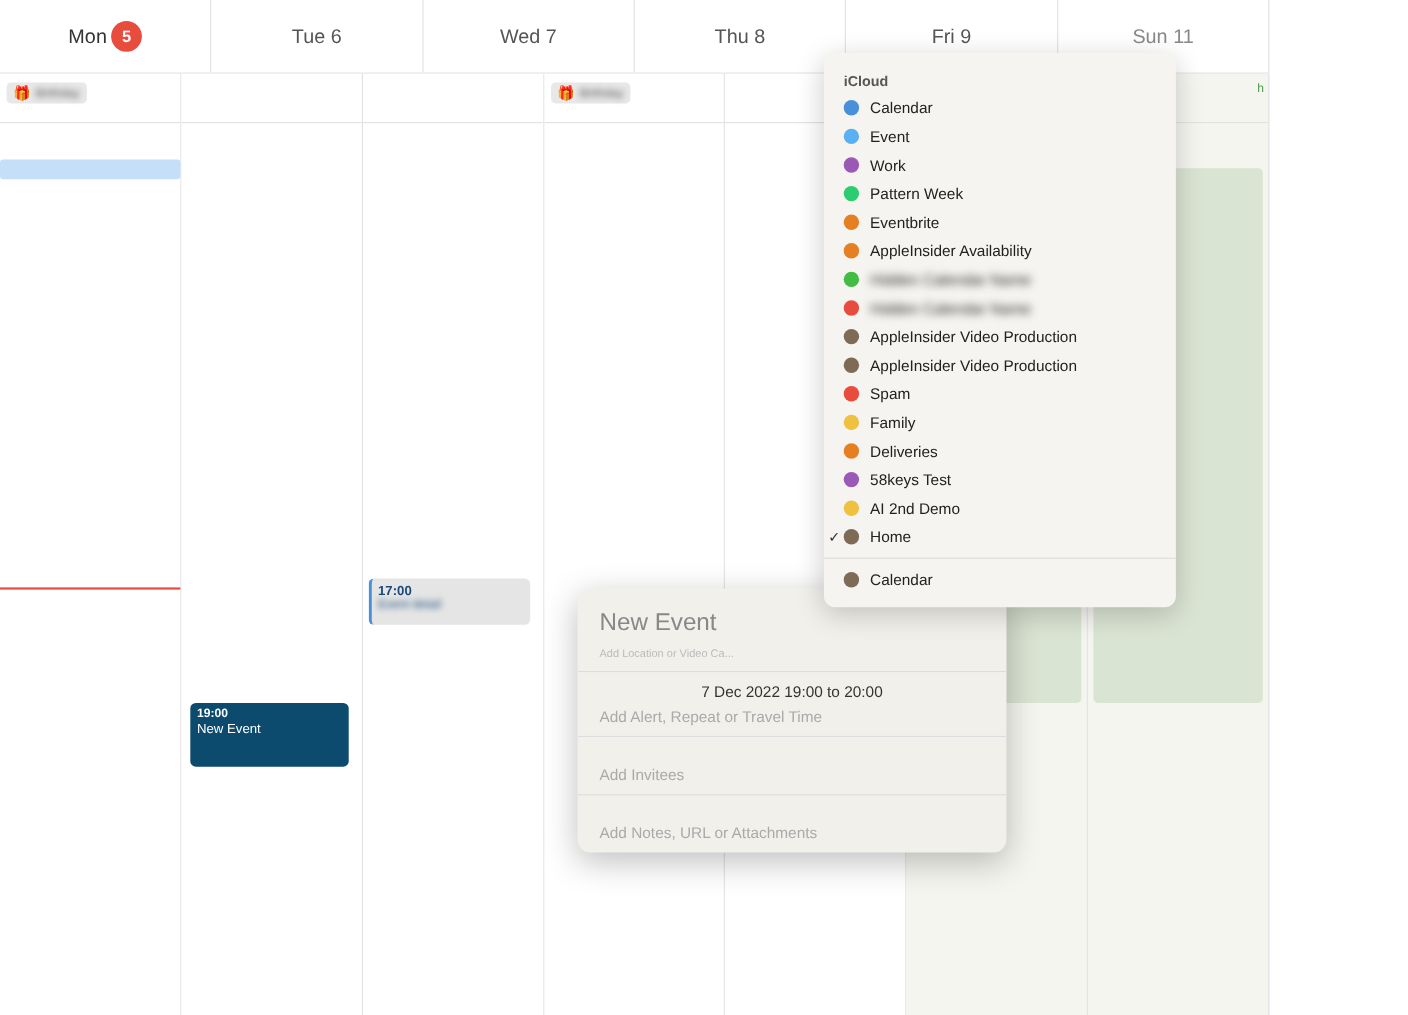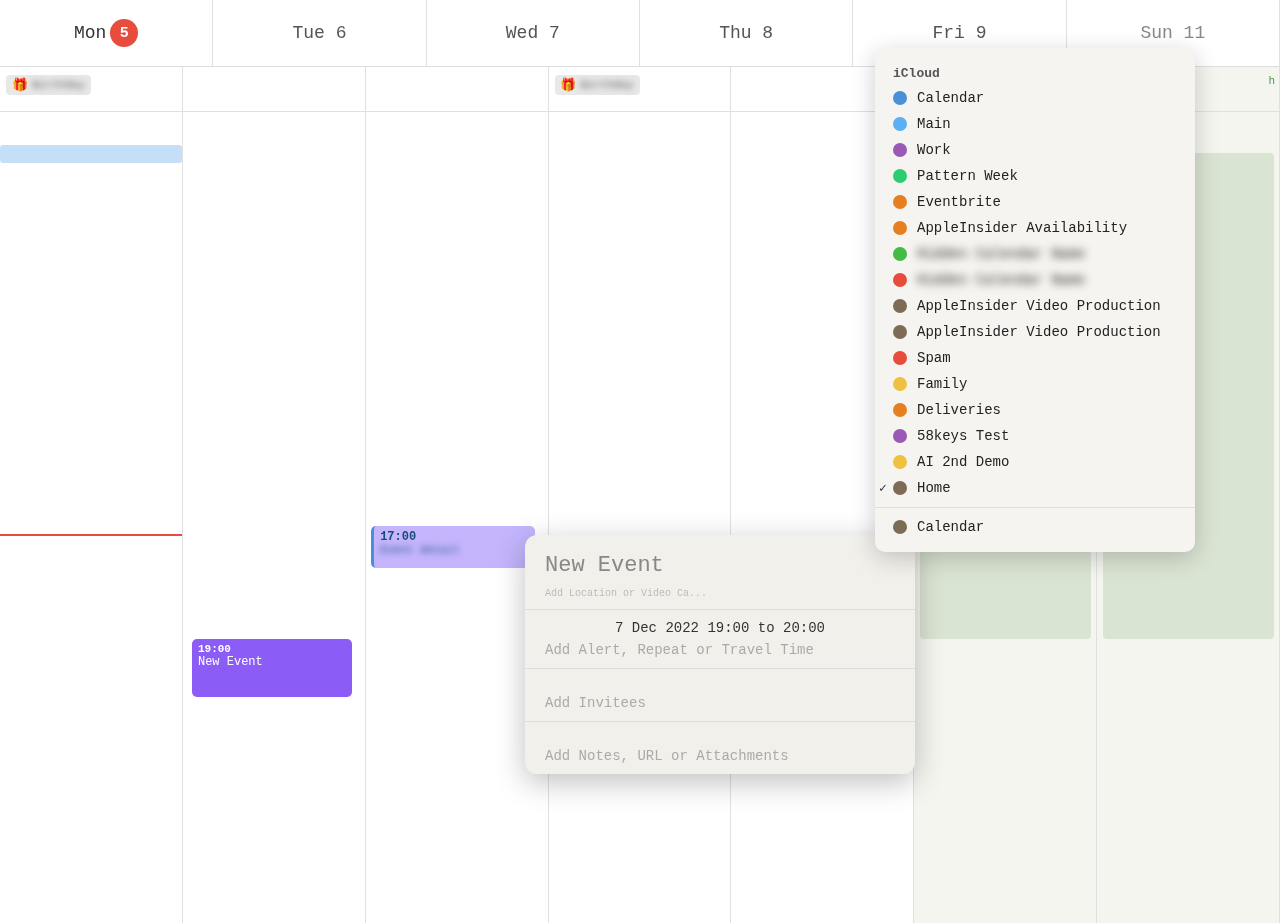--- a/index.html
+++ b/index.html
@@ -7,25 +7,24 @@
       font-family: -apple-system, BlinkMacSystemFont, "Helvetica Neue", Arial, sans-serif;
       background: #fff;
       width: 1280px;
       height: 923px;
       overflow: hidden;
       position: relative;
     }
 
     
     .calendar-container {
-      width: 1280px;
+      width: 1154px;
       height: 923px;
       position: relative;
       background: #fff;
-      font-family: Liberation Mono, monospace;
     }
 
     
     .calendar-header {
       display: flex;
       height: 67px;
       border-bottom: 1px solid #ddd;
       position: relative;
     }
 
@@ -121,27 +120,27 @@
     
     .event-block {
       position: absolute;
       border-radius: 5px;
       padding: 4px 6px;
       font-size: 12px;
       overflow: hidden;
     }
 
     .event-block.blue {
-      background: #c4b5fd;
+      background: #e5e5e5;
       border-left: 3px solid #4a90d9;
       color: #1a4a7a;
     }
 
     .event-block.brown {
-      background: #8b5cf6;
+      background: #0c4a6e;
       color: #fff;
     }
 
     
     .new-event-popup {
       position: absolute;
       left: 525px;
       top: 535px;
       width: 390px;
       background: #f2f0eb;
@@ -379,21 +378,21 @@
   <div class="calendar-dropdown">
     <div class="dropdown-section-title">iCloud</div>
 
     <div class="dropdown-item">
       <span class="color-dot" style="background:#4a90d9;"></span>
       <span>Calendar</span>
     </div>
 
     <div class="dropdown-item">
       <span class="color-dot" style="background:#5ab0f5;"></span>
-      <span>Main</span>
+      <span>Event</span>
     </div>
 
     <div class="dropdown-item">
       <span class="color-dot" style="background:#9b59b6;"></span>
       <span>Work</span>
     </div>
 
     <div class="dropdown-item">
       <span class="color-dot" style="background:#2ecc71;"></span>
       <span>Pattern Week</span>

